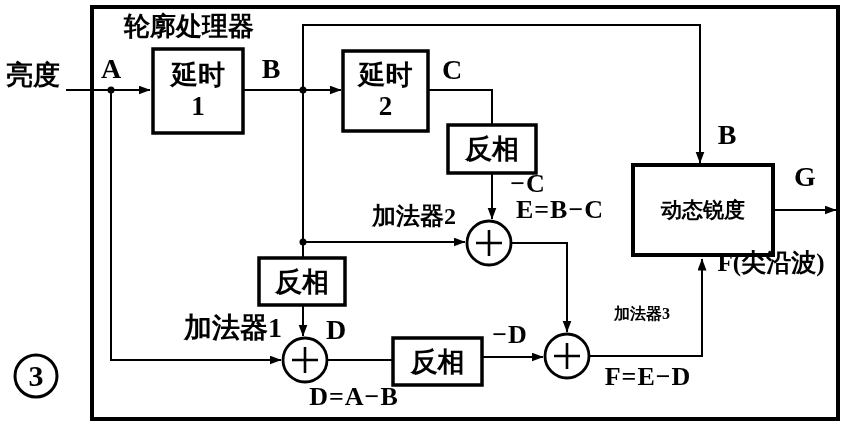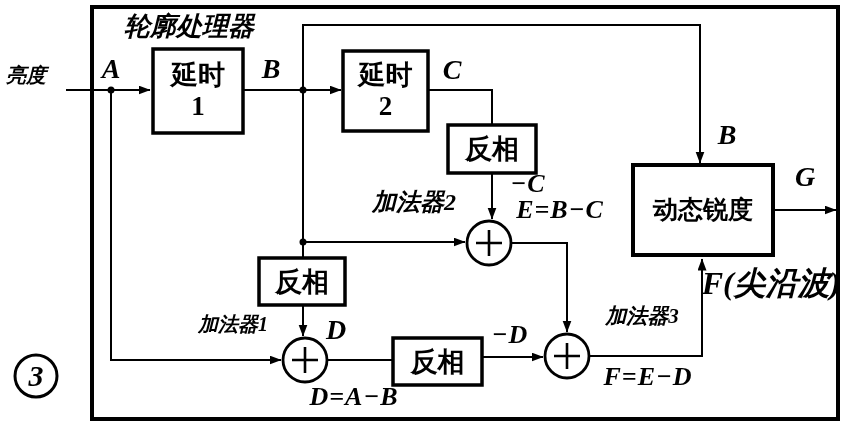--- a/index.html
+++ b/index.html
@@ -1,32 +1,32 @@
 <!DOCTYPE html>
 <html><head>
 <meta charset="utf-8">
 <style>
   html,body{margin:0;padding:0;background:#ffffff;}
   .canvas{
     position:relative;width:850px;height:432px;background:#ffffff;
     font-family:"Liberation Serif","DejaVu Serif",serif;color:#000;overflow:hidden;
   }
   .canvas svg{position:absolute;left:0;top:0;}
-  .lbl{position:absolute;white-space:nowrap;line-height:1;font-style:italic;}
+  .lbl{position:absolute;white-space:nowrap;line-height:1;}
   .ctr{transform:translateX(-50%);}
   .letter{font-size:28px;font-weight:bold;}
   .eq{font-size:26px;font-weight:bold;letter-spacing:1px;}
   .cjk{font-weight:600;}
   .boxlbl{
     position:absolute;display:flex;flex-direction:column;align-items:center;
     justify-content:center;text-align:right;font-weight:600;
   }
   .boxlbl .l1{font-size:27px;line-height:1.15;}
   .boxlbl .l2{font-size:27px;line-height:1.15;}
-  .ctl .l1,.ctl .l2{font-size:25px;line-height:1.35;}
+  .ctl .l1,.ctl .l2{font-size:21px;line-height:1.35;}
   .figno{font-size:30px;font-weight:bold;}
 </style>
 </head>
 <body>
 
 <div class="canvas">
 
   <svg width="850" height="432" viewBox="0 0 850 432">
     <defs>
       <marker id="arr" markerUnits="userSpaceOnUse" markerWidth="14" markerHeight="11" refX="11.5" refY="4.5" orient="auto">
@@ -75,54 +75,54 @@
       <g stroke-width="2.6">
         <path d="M292,360 H318 M305,347 V373"></path>
         <path d="M476,243 H502 M489,230 V256"></path>
         <path d="M554,356 H580 M567,343 V369"></path>
       </g>
     </g>
 
     <circle cx="36" cy="376" r="21" fill="none" stroke="#000" stroke-width="3"></circle>
   </svg>
 
-  <div class="lbl cjk" style="left:6px;top:57px;font-size:20px;line-height:37px;">
+  <div class="lbl cjk" style="left:6px;top:57px;font-size:27px;line-height:37px;">
     <div>亮度</div>
   </div>
 
   <div class="lbl cjk" style="left:124px;top:14px;font-size:26px;">轮廓处理器</div>
 
   <div class="boxlbl cjk" style="left:153px;top:49px;width:90px;height:84px;">
     <div class="l1">延时</div>
     <div class="l2">1</div>
   </div>
   <div class="boxlbl cjk" style="left:343px;top:51px;width:85px;height:80px;">
     <div class="l1">延时</div>
     <div class="l2">2</div>
   </div>
   <div class="boxlbl cjk" style="left:448px;top:125px;width:88px;height:48px;font-size:27px;">反相</div>
   <div class="boxlbl cjk" style="left:259px;top:258px;width:86px;height:47px;font-size:27px;">反相</div>
   <div class="boxlbl cjk" style="left:393px;top:338px;width:89px;height:47px;font-size:27px;">反相</div>
   <div class="boxlbl cjk ctl" style="left:633px;top:165px;width:140px;height:90px;">
     <div class="l1">动态锐度</div>
   </div>
 
-  <div class="lbl cjk ctr" style="left:233px;top:314px;font-size:20px;">加法器1</div>
-  <div class="lbl cjk ctr" style="left:414px;top:190px;font-size:24px;">加法器2</div>
-  <div class="lbl cjk ctr" style="left:642px;top:306px;font-size:21px;">加法器3</div>
+  <div class="lbl cjk ctr" style="left:233px;top:314px;font-size:28px;">加法器1</div>
+  <div class="lbl cjk ctr" style="left:414px;top:204px;font-size:24px;">加法器2</div>
+  <div class="lbl cjk ctr" style="left:642px;top:306px;font-size:16px;">加法器3</div>
 
   <div class="lbl letter ctr" style="left:111px;top:55px;">A</div>
   <div class="lbl letter ctr" style="left:271px;top:55px;">B</div>
   <div class="lbl letter ctr" style="left:452px;top:56px;">C</div>
   <div class="lbl letter ctr" style="left:336px;top:316px;">D</div>
   <div class="lbl letter ctr" style="left:727px;top:121px;">B</div>
   <div class="lbl letter ctr" style="left:805px;top:163px;">G</div>
   <div class="lbl eq ctr" style="left:528px;top:171px;">−C</div>
   <div class="lbl eq ctr" style="left:510px;top:322px;">−D</div>
-  <div class="lbl cjk ctr" style="left:771px;top:267px;font-size:32px;font-weight:600;">F(尖沿波)</div>
+  <div class="lbl cjk ctr" style="left:771px;top:250px;font-size:25px;font-weight:600;">F(尖沿波)</div>
 
   <div class="lbl eq ctr" style="left:354px;top:384px;">D=A−B</div>
   <div class="lbl eq ctr" style="left:560px;top:197px;">E=B−C</div>
   <div class="lbl eq ctr" style="left:648px;top:364px;text-align:center;">F=E−D</div>
 
   <div class="lbl figno ctr" style="left:36px;top:361px;">3</div>
 
 </div>
 
 </body></html>

